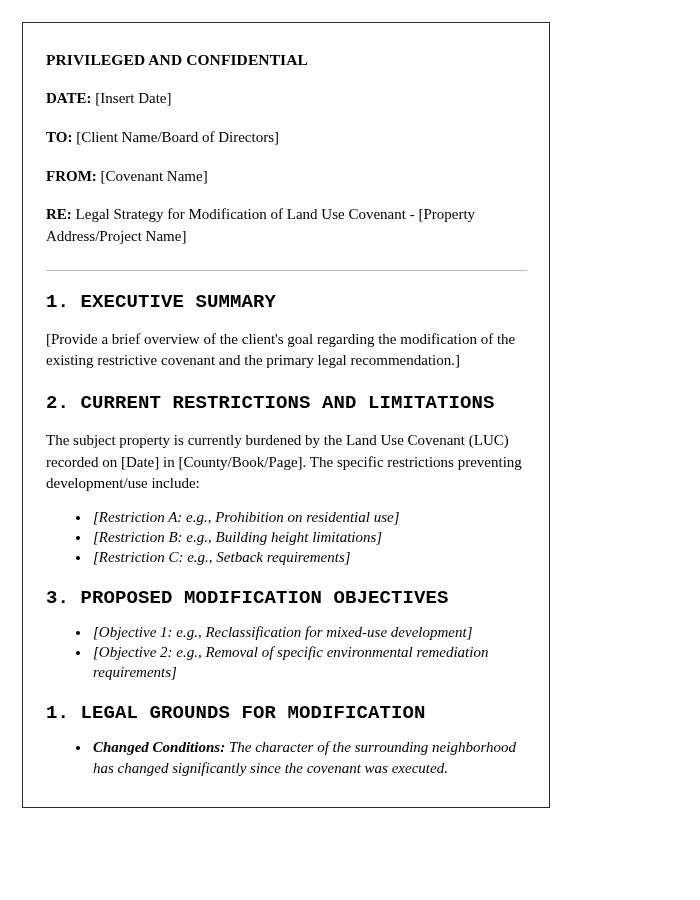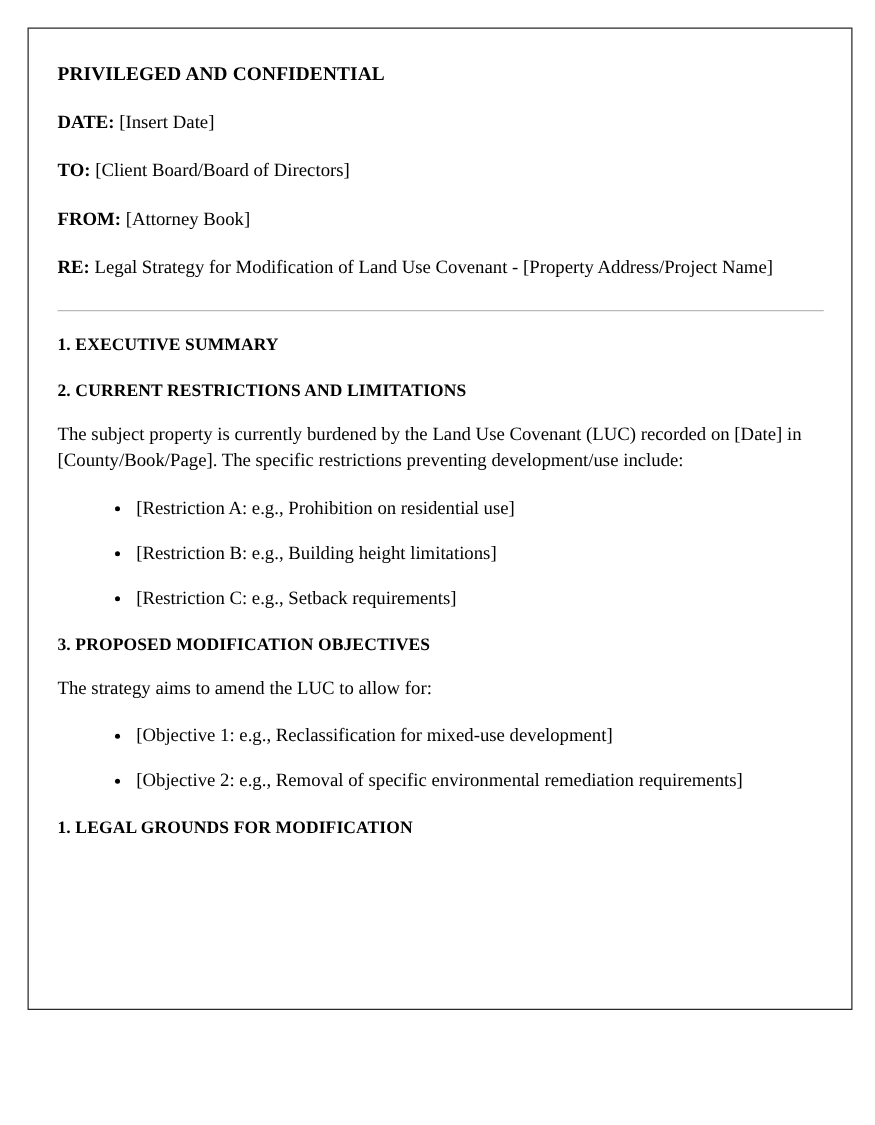--- a/index.html
+++ b/index.html
@@ -13,21 +13,21 @@
     height: 900px;
     overflow: hidden;
     font-family: "Liberation Serif", "DejaVu Serif", serif;
     color: #000000;
   }
 
   .page {
     position: absolute;
     left: 22px;
     top: 22px;
-    width: 660px;
+    width: 528px;
     height: 786px;
     box-sizing: border-box;
     border: 1px solid #2b2b2b;
     background: #ffffff;
     overflow: hidden;
   }
 
   .page-inner {
     padding: 26px 22px 0 23px;
   }
@@ -55,84 +55,90 @@
   }
 
   .divider {
     border: 0;
     border-top: 1px solid #b9b9b9;
     margin: 22px 0 0 0;
     width: 100%;
   }
 
   h2.section-heading {
-    font-size: 14px;
+    font-size: 19px;
     font-weight: bold;
     line-height: 1.2;
     margin: 20px 0 0 0;
     letter-spacing: 0.1px;
+    font-family: Liberation Mono, monospace;
   }
 
   p.body-text {
     font-size: 15px;
     line-height: 1.45;
     margin: 15px 0 0 0;
   }
 
   ul.bullets {
     margin: 12px 0 0 0;
     padding-left: 45px;
     list-style-type: disc;
   }
   ul.bullets li {
     font-size: 15px;
     line-height: 1.34;
-    margin: 16px;
+    margin: 0;
     padding-left: 2px;
+    font-style: italic;
   }
   ul.bullets.spaced li {
     line-height: 1.38;
   }
   ul.bullets li .lead-in {
     font-weight: bold;
   }
 </style>
 </head>
 <body>
 
 <div class="page">
   <div class="page-inner">
 
     <div class="conf-block">
       <div class="conf-line">PRIVILEGED AND CONFIDENTIAL</div>
     </div>
 
     <p class="meta-line"><span class="meta-label">DATE:</span> <span class="meta-value">[Insert Date]</span></p>
 
-    <p class="meta-line"><span class="meta-label">TO:</span> <span class="meta-value">[Client Board/Board of Directors]</span></p>
+    <p class="meta-line"><span class="meta-label">TO:</span> <span class="meta-value">[Client Name/Board of Directors]</span></p>
 
-    <p class="meta-line"><span class="meta-label">FROM:</span> <span class="meta-value">[Attorney Book]</span></p>
+    <p class="meta-line"><span class="meta-label">FROM:</span> <span class="meta-value">[Covenant Name]</span></p>
 
     <p class="meta-line"><span class="meta-label">RE:</span> <span class="meta-value">Legal Strategy for Modification of Land Use Covenant - [Property Address/Project Name]</span></p>
 
     <hr class="divider">
 
     <h2 class="section-heading">1. EXECUTIVE SUMMARY</h2>
+    <p class="body-text">[Provide a brief overview of the client's goal regarding the modification of the existing restrictive covenant and the primary legal recommendation.]</p>
 
     <h2 class="section-heading">2. CURRENT RESTRICTIONS AND LIMITATIONS</h2>
     <p class="body-text">The subject property is currently burdened by the Land Use Covenant (LUC) recorded on [Date] in [County/Book/Page]. The specific restrictions preventing development/use include:</p>
     <ul class="bullets">
       <li>[Restriction A: e.g., Prohibition on residential use]</li>
       <li>[Restriction B: e.g., Building height limitations]</li>
       <li>[Restriction C: e.g., Setback requirements]</li>
     </ul>
 
     <h2 class="section-heading">3. PROPOSED MODIFICATION OBJECTIVES</h2>
-    <p class="body-text">The strategy aims to amend the LUC to allow for:</p>
     <ul class="bullets">
       <li>[Objective 1: e.g., Reclassification for mixed-use development]</li>
       <li>[Objective 2: e.g., Removal of specific environmental remediation requirements]</li>
     </ul>
 
     <h2 class="section-heading">1. LEGAL GROUNDS FOR MODIFICATION</h2>
+    <ul class="bullets spaced">
+      <li><span class="lead-in">Changed Conditions:</span><span> The character of the surrounding neighborhood has changed significantly since the covenant was executed.</span></li>
+
+    </ul>
 
   </div>
 </div>
 
 </body></html>

